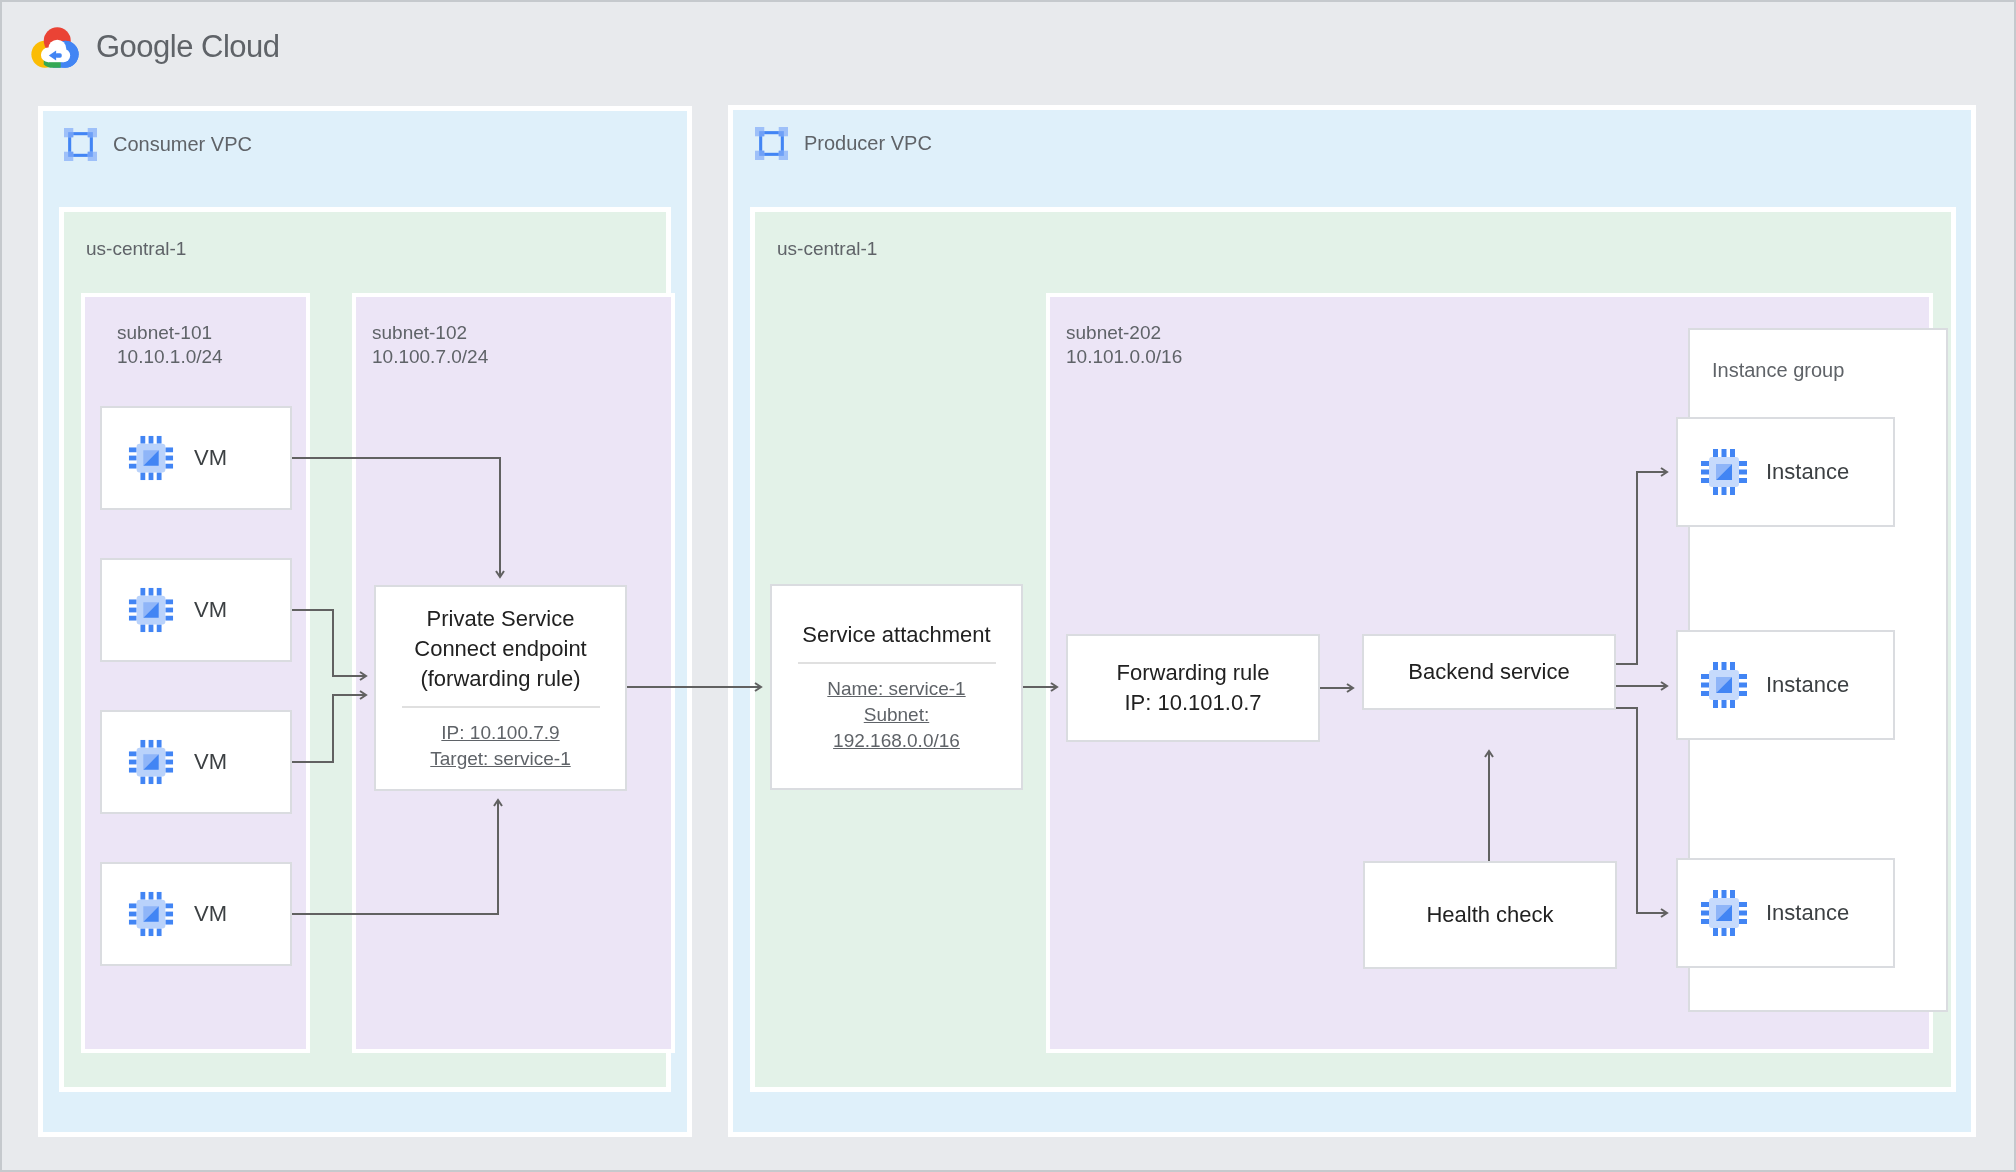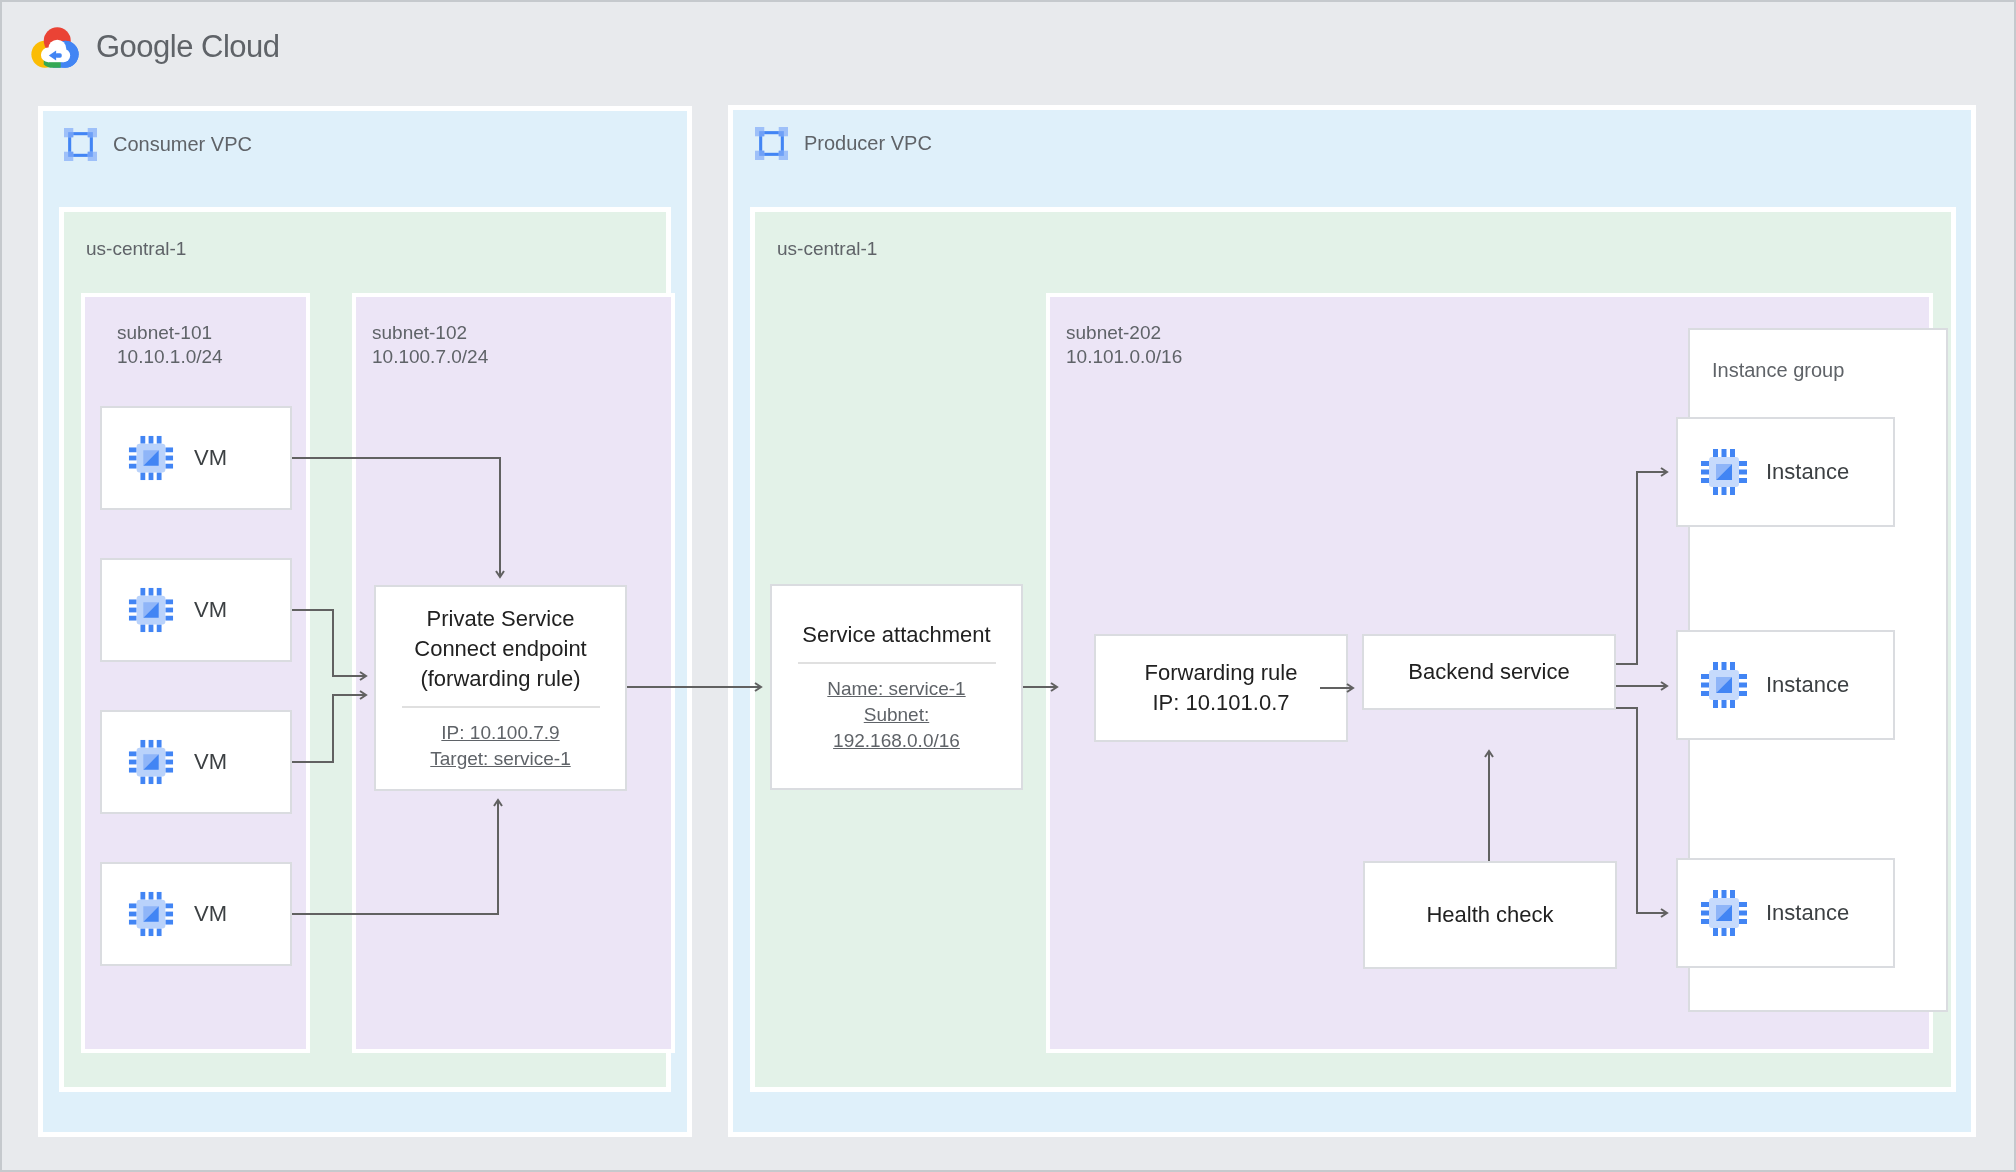--- a/index.html
+++ b/index.html
@@ -214,21 +214,21 @@
 </div>
 
 <div class="node card" style="left:770px;top:584px;width:253px;height:206px;">
   <div class="title">Service attachment</div>
   <hr class="divider">
   <div class="sub">Name: service-1</div>
   <div class="sub" style="white-space:pre-line;">Subnet:
 192.168.0.0/16</div>
 </div>
 
-<div class="node card" style="left:1066px;top:634px;width:254px;height:108px;margin-left:28px;">
+<div class="node card" style="left:1066px;top:634px;width:254px;height:108px;">
   <div class="title">Forwarding rule</div>
   <div class="title">IP: 10.101.0.7</div>
 </div>
 
 <div class="node" style="left:1362px;top:634px;width:254px;height:76px;">
   <div class="title">Backend service</div>
 </div>
 
 <div class="node" style="left:1363px;top:861px;width:254px;height:108px;">
   <div class="title">Health check</div>

